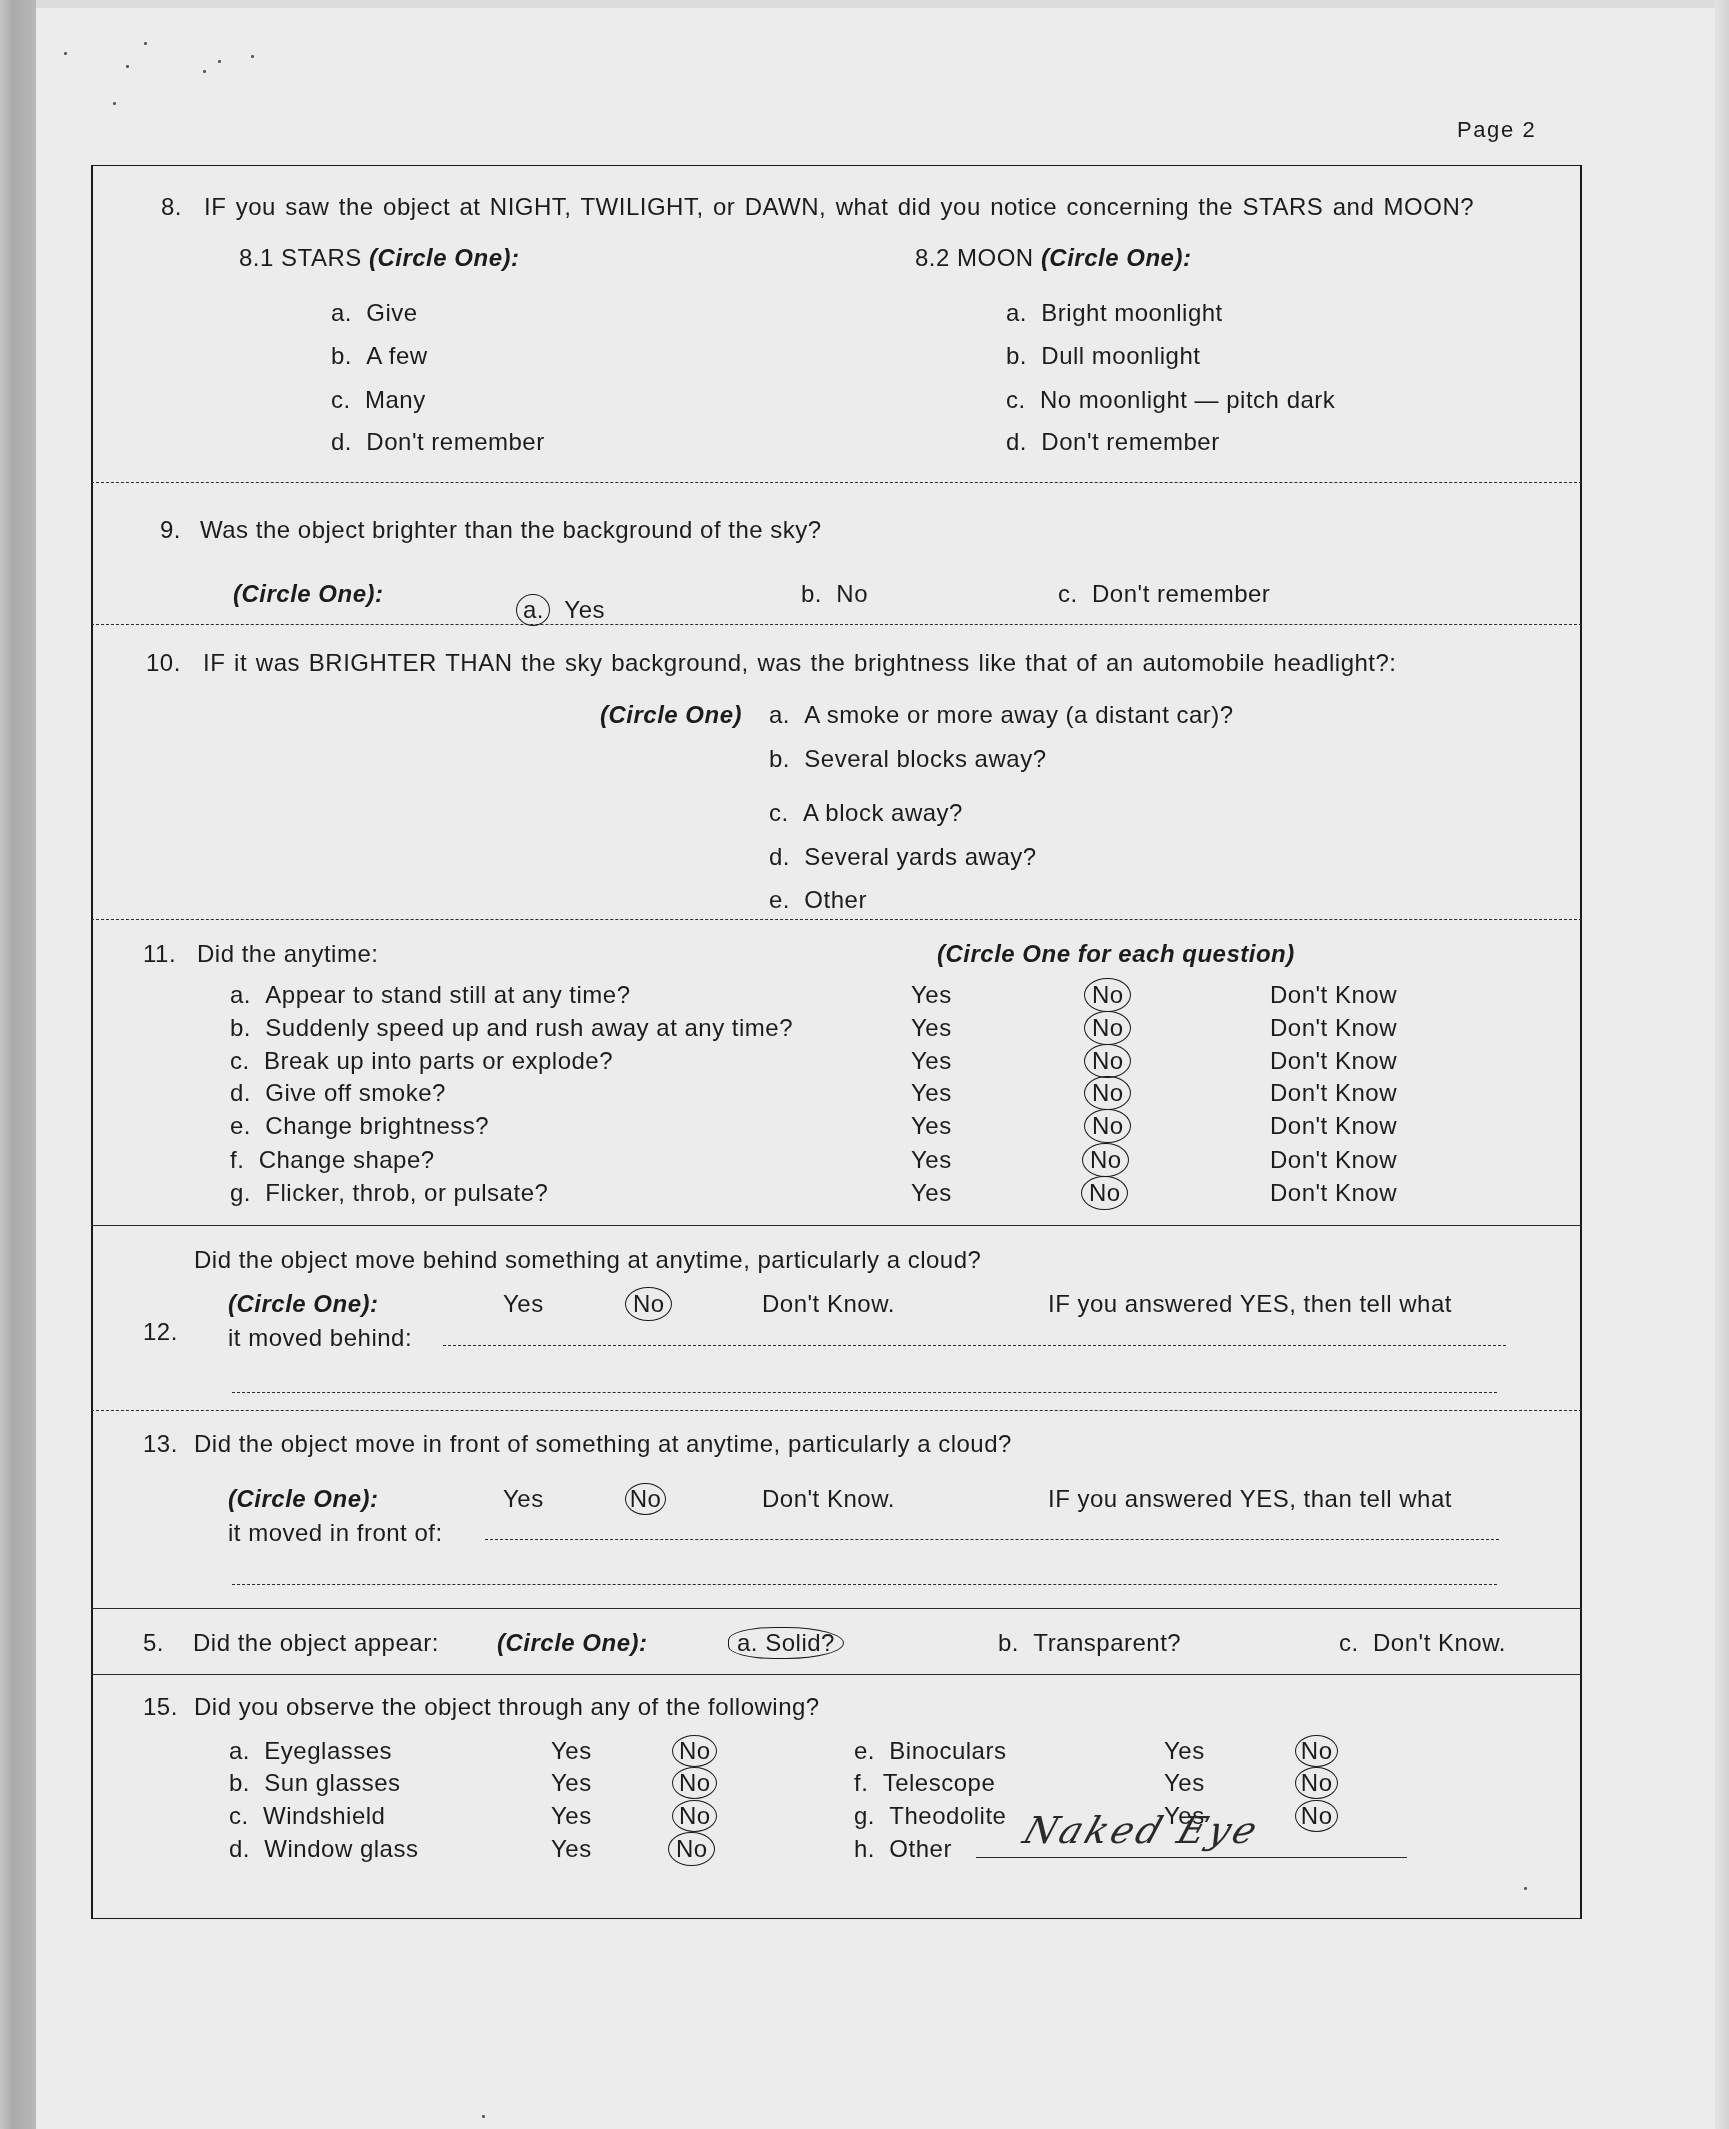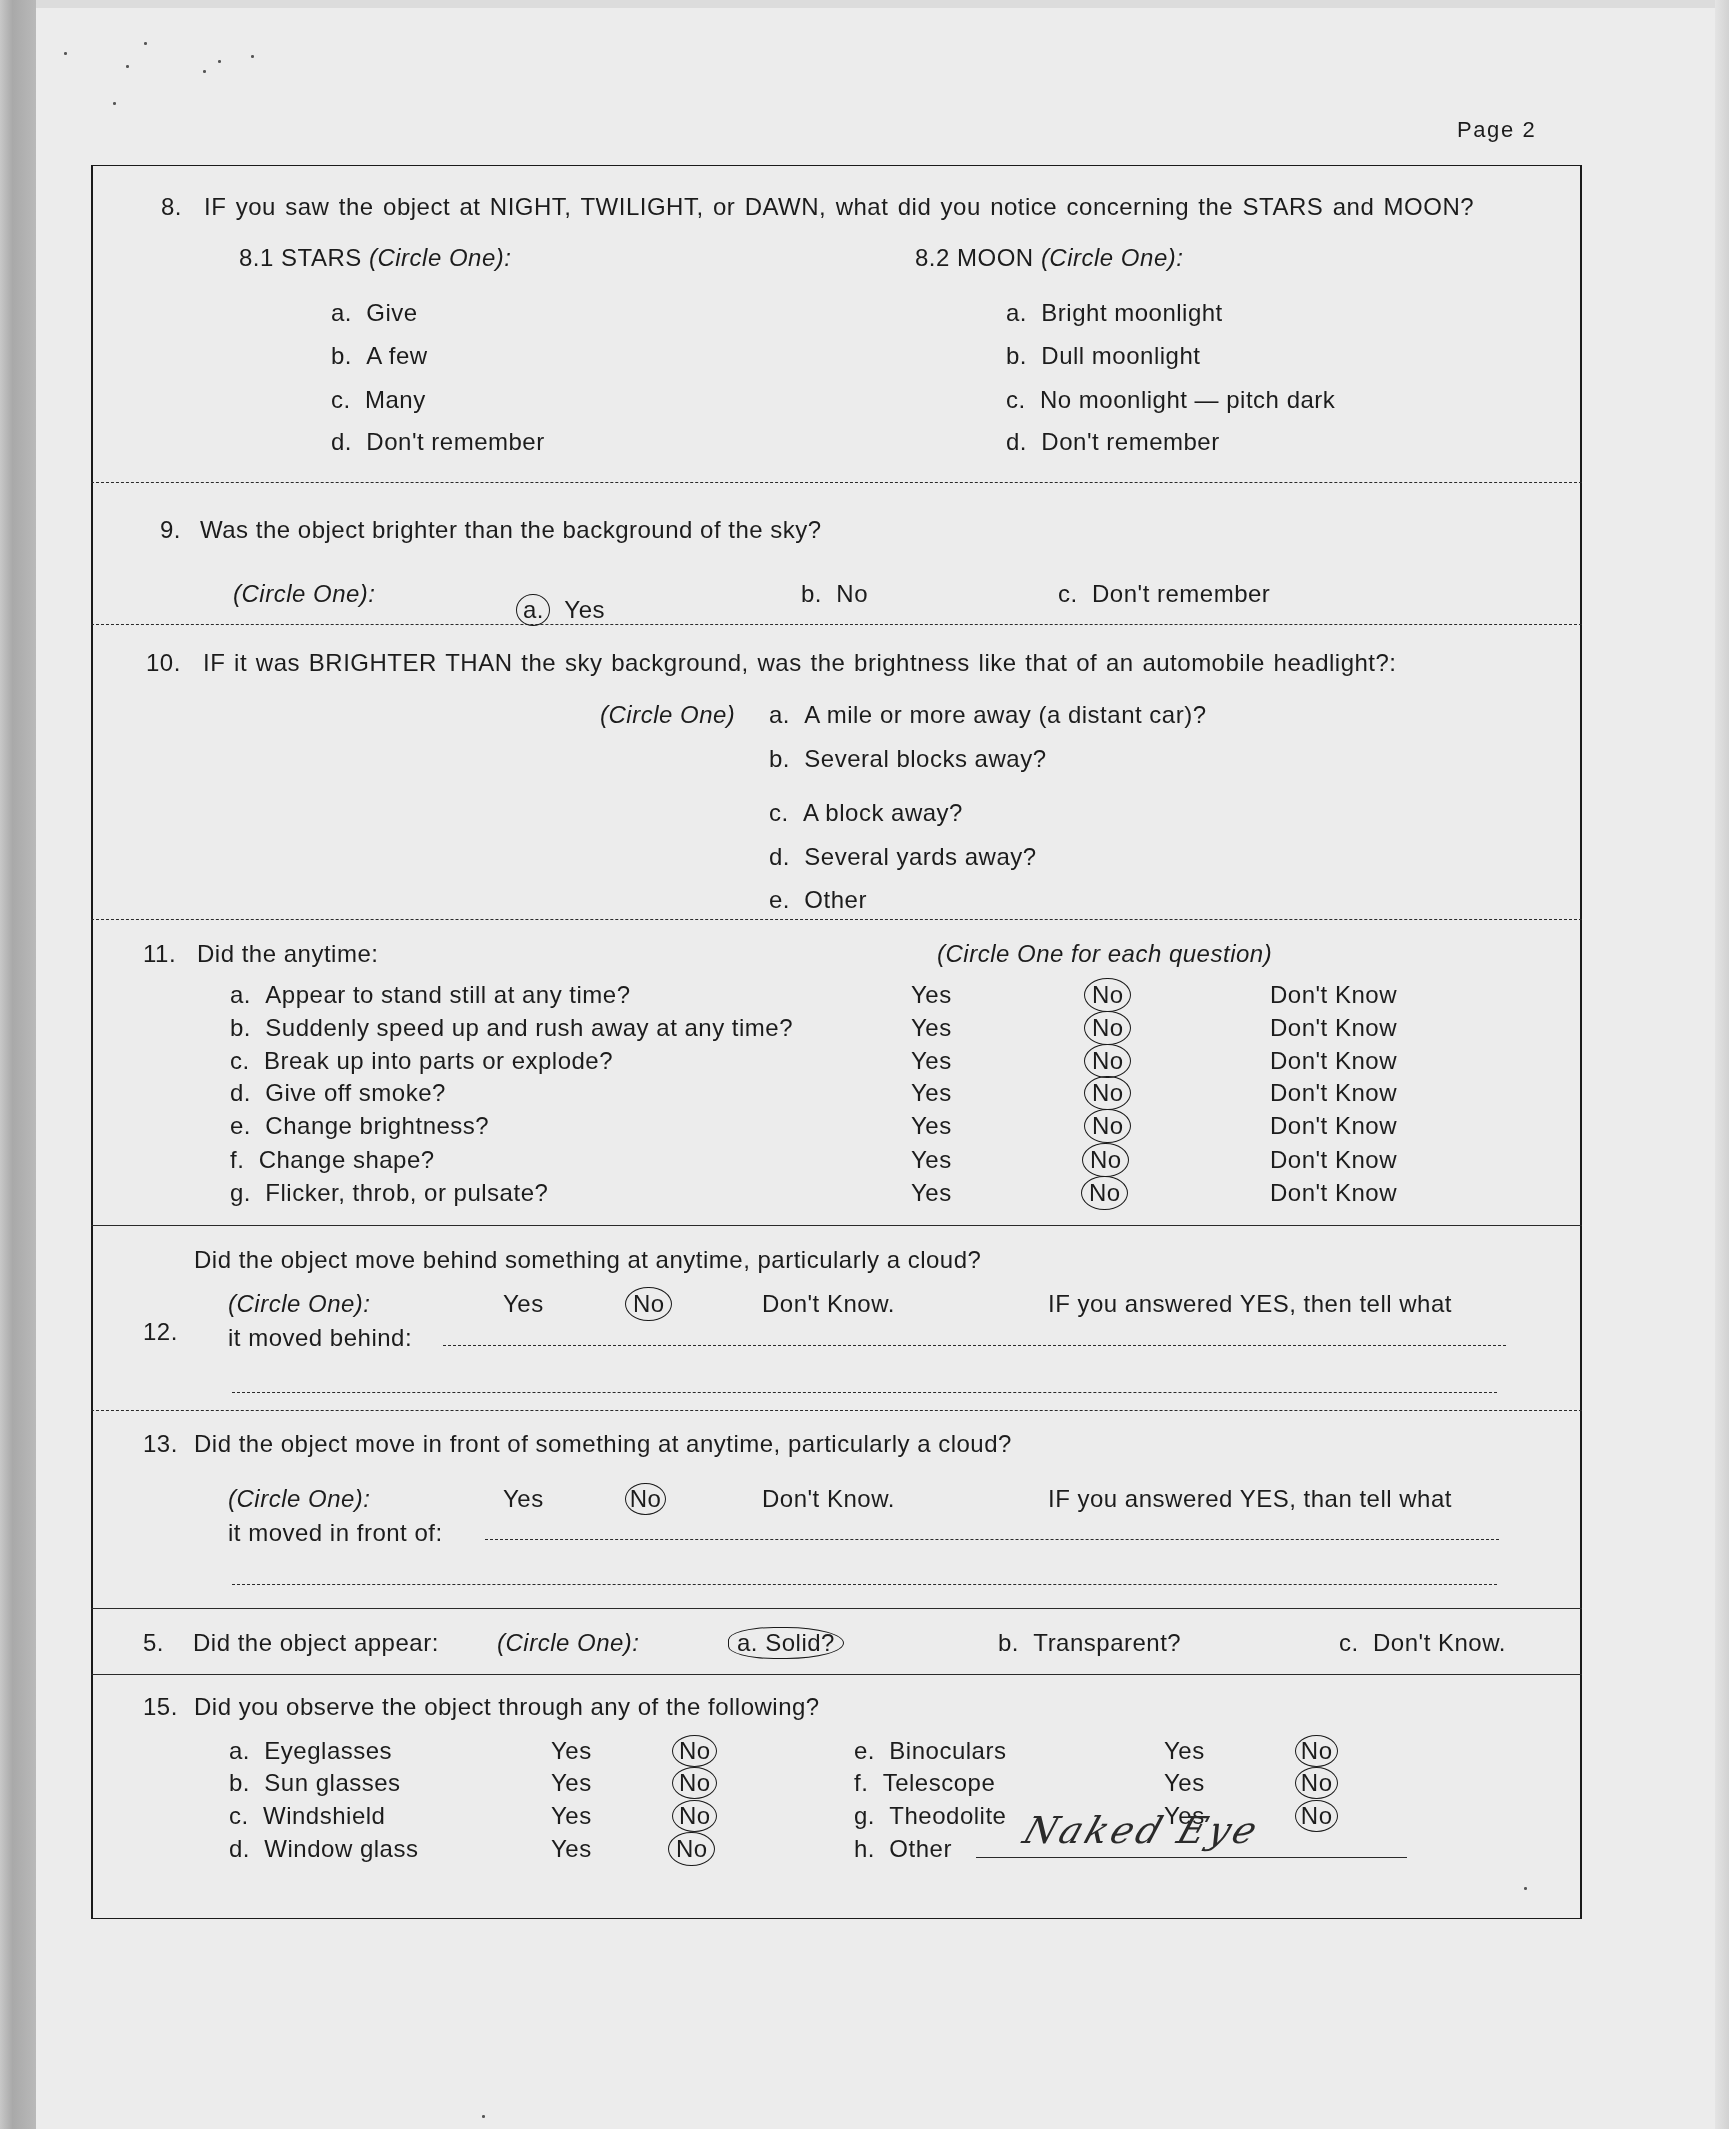--- a/index.html
+++ b/index.html
@@ -11,21 +11,21 @@
   }
   .strip-left { position: absolute; left: 0; top: 0; width: 36px; height: 2129px;
     background: linear-gradient(90deg, #c8c8c8 0%, #a9a9a9 35%, #b9b9b9 100%); }
   .strip-right { position: absolute; right: 0; top: 0; width: 14px; height: 2129px;
     background: linear-gradient(90deg, #e4e4e4, #d2d2d2); }
   .strip-top { position: absolute; left: 36px; top: 0; width: 1679px; height: 7.6px;
     background: #dcdcdc; }
   .speck { position: absolute; width: 2.7px; height: 2.7px; border-radius: 50%; background: #555; }
   .abs { position: absolute; white-space: nowrap; }
   .t { font-size: 24px; line-height: 28px; letter-spacing: 0.5px; }
-  .it { font-style: italic; }
+  .it { font-style: italic; font-weight: bold; }
   .page-no { font-size: 22px; font-weight: normal; letter-spacing: 1.6px; }
   .box { position: absolute; left: 91px; top: 165px; width: 1491px; height: 1754px;
     border: 2.2px solid #1a1a1a; border-top-width: 1.6px; border-bottom-width: 1.6px; box-sizing: border-box; }
   .hr { position: absolute; left: 91px; width: 1491px; height: 0; border-top: 1.6px dashed #2a2a2a; }
   .hr.solid { border-top-style: solid; border-top-width: 1.1px; }
   .fill { position: absolute; height: 0; border-top: 1.6px dashed #2a2a2a; }
   .circled { display: inline-block; border: 1.6px solid #1a1a1a; border-radius: 50%;
     padding: 1.1px 5.5px; margin: -3.3px -7.6px; }
   .circled.tall { padding: 2.2px 6.5px; }
   .hand { font-family: "DejaVu Serif", serif; font-style: italic; font-size: 37px;
@@ -88,21 +88,21 @@
   <div class="abs t it" style="left:233px;top:580px">(Circle One):</div>
   <div class="abs t" style="left:524px;top:596px"><span class="circled"><span>a.</span></span>&nbsp;&nbsp;&nbsp;<span>Yes</span></div>
   <div class="abs t" style="left:801px;top:580px"><span>b.</span>&nbsp;&nbsp;<span>No</span></div>
   <div class="abs t" style="left:1058px;top:580px"><span>c.</span>&nbsp;&nbsp;<span>Don't remember</span></div>
 </section>
 
 <section>
   <div class="abs t" style="left:146px;top:649px">10.</div>
   <div class="abs t" style="left:203px;top:649px;word-spacing:1.6px">IF it was BRIGHTER THAN the sky background, was the brightness like that of an automobile headlight?:</div>
   <div class="abs t it" style="left:600px;top:701px">(Circle One)</div>
-  <div class="abs t" style="left:769px;top:701px"><span>a.</span>&nbsp;&nbsp;<span>A mile or more away (a distant car)?</span></div>
+  <div class="abs t" style="left:769px;top:701px"><span>a.</span>&nbsp;&nbsp;<span>A smoke or more away (a distant car)?</span></div>
   <div class="abs t" style="left:769px;top:745px"><span>b.</span>&nbsp;&nbsp;<span>Several blocks away?</span></div>
   <div class="abs t" style="left:769px;top:799px"><span>c.</span>&nbsp;&nbsp;<span>A block away?</span></div>
   <div class="abs t" style="left:769px;top:843px"><span>d.</span>&nbsp;&nbsp;<span>Several yards away?</span></div>
   <div class="abs t" style="left:769px;top:886px"><span>e.</span>&nbsp;&nbsp;<span>Other</span></div>
 </section>
 
 <section>
   <div class="abs t" style="left:143px;top:940px">11.</div>
   <div class="abs t" style="left:197px;top:940px">Did the anytime:</div>
   <div class="abs t it" style="left:937px;top:940px">(Circle One for each question)</div>

